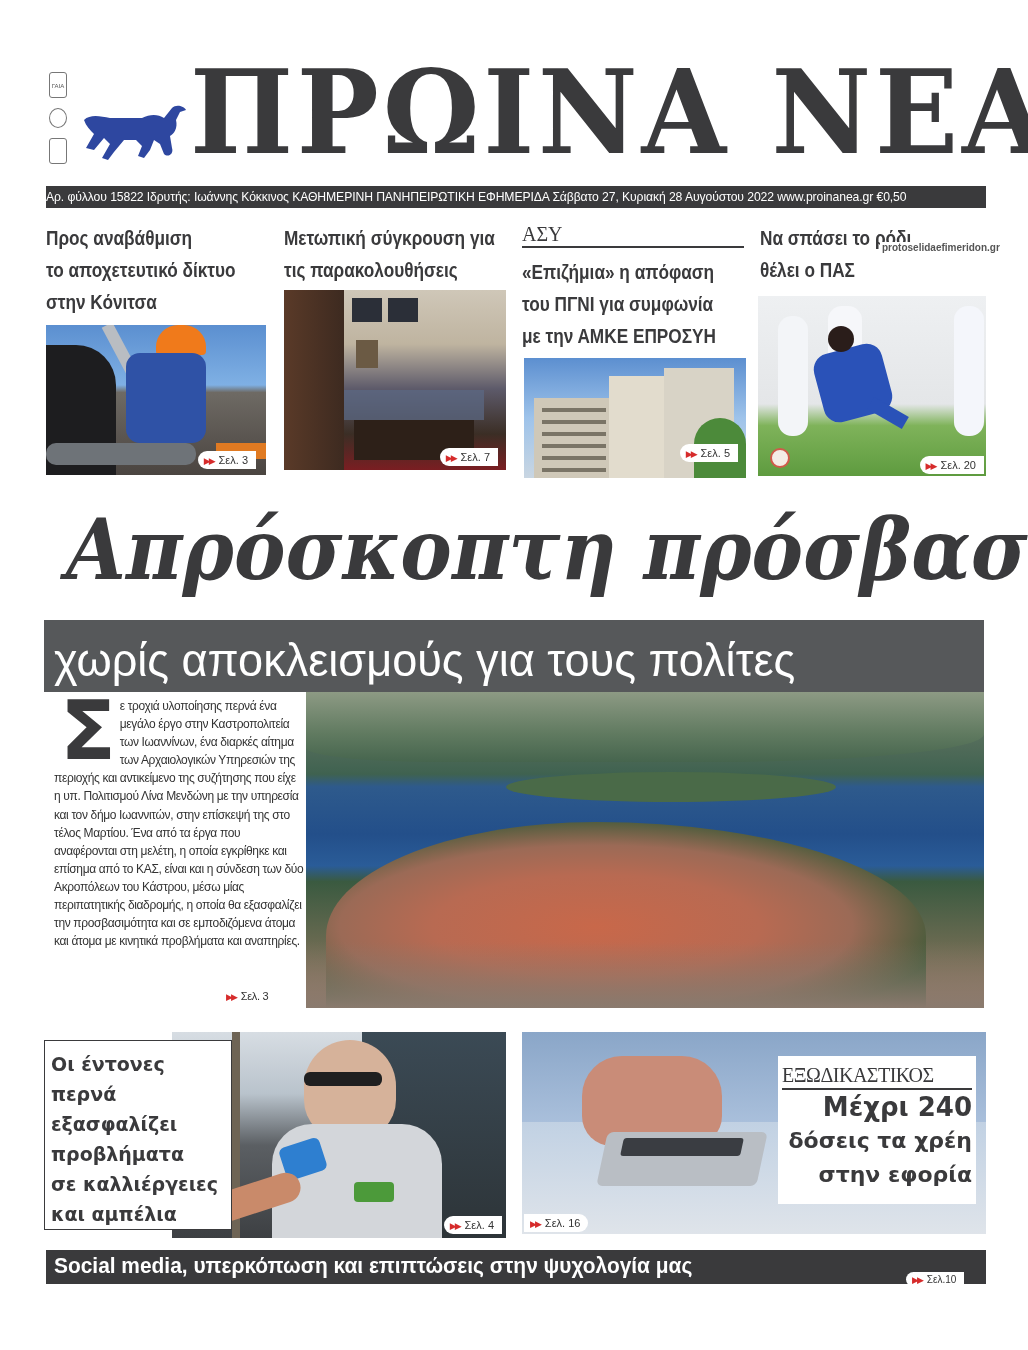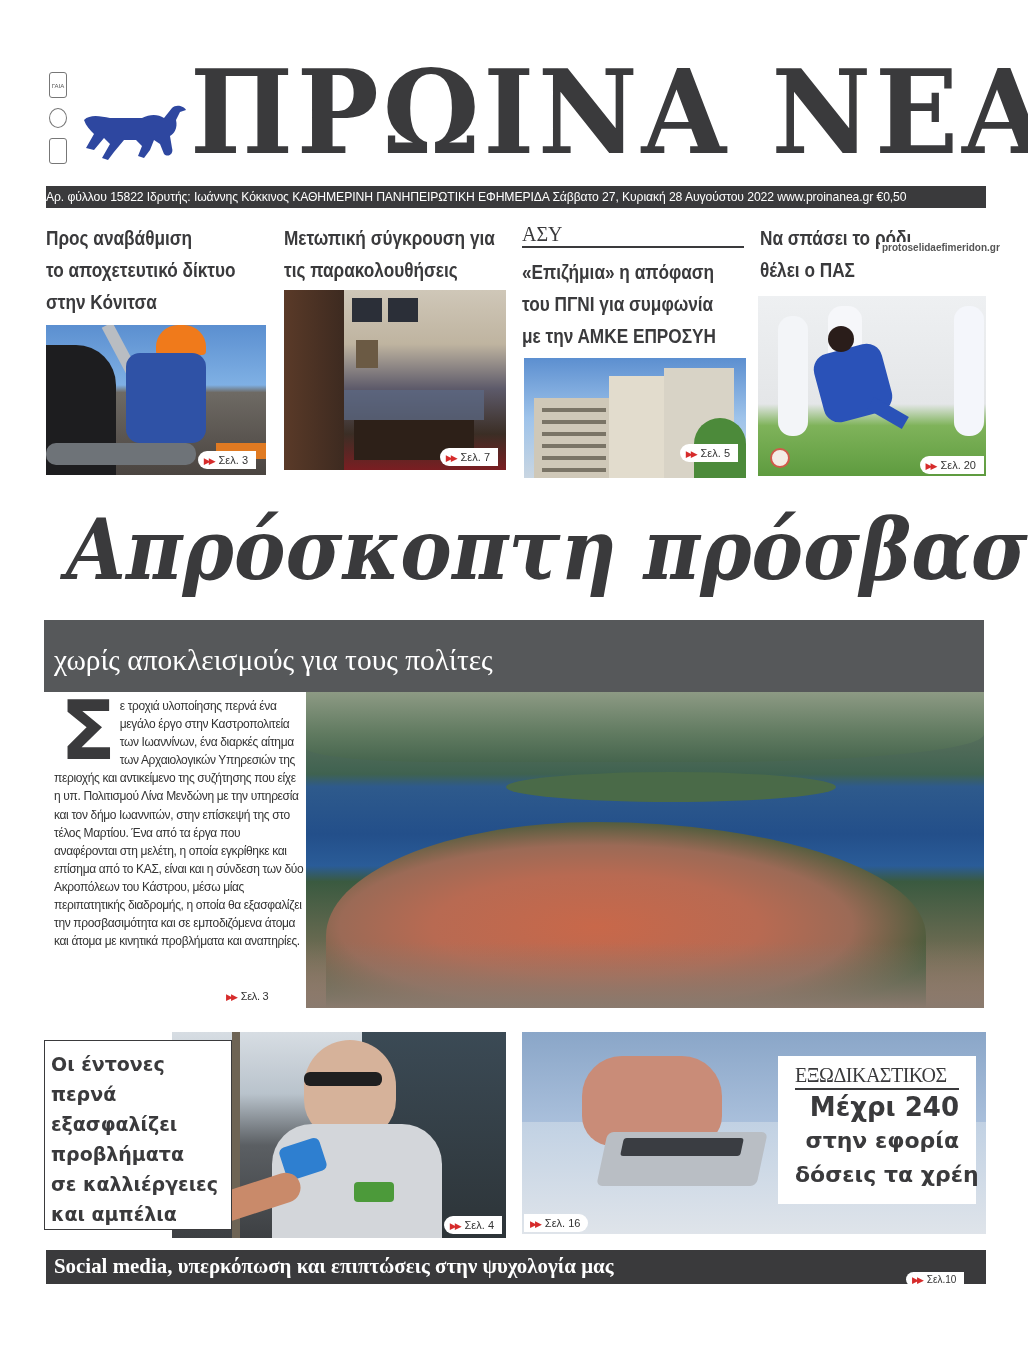--- a/index.html
+++ b/index.html
@@ -13,29 +13,29 @@
 .infobar{left:46px;top:186px;width:940px;height:22px;background:#3a3a3c;color:#fff;font-size:12.2px;line-height:22px;padding-left:0;white-space:nowrap;overflow:hidden;letter-spacing:-0.1px}
 
 .story-h{font-family:"Liberation Sans",sans-serif;font-weight:bold;font-size:21px;line-height:32px;color:#3a3a3c;transform:scaleX(0.82);transform-origin:left;white-space:nowrap}
 .kicker{font-family:"Liberation Serif",serif;font-size:20px;color:#3a3a3c;border-bottom:2px solid #3a3a3c;width:222px;line-height:24px}
 .photo{overflow:hidden}
 .page-tag{position:absolute;background:#fff;border-radius:10px 0 0 10px;font-size:11px;color:#333;height:18px;line-height:18px;padding:0 8px 0 6px;white-space:nowrap}
 .page-tag .arr{color:#d62b2b;font-size:9px;letter-spacing:-2px;margin-right:5px}
 .watermark{left:880px;top:242px;font-size:10px;font-weight:bold;color:#555;background:#fff;padding:0 2px}
 
 .main-h{left:66px;top:490px;width:920px;height:120px;font-family:"DejaVu Serif",serif;font-weight:bold;font-style:italic;font-size:84px;line-height:120px;color:#3a3a3c;white-space:nowrap;transform:scaleX(0.92);transform-origin:left}
-.sub-bar{left:44px;top:620px;width:940px;height:72px;background:#56585a;color:#fff;font-family:Liberation Serif, serif;font-size:30px;line-height:80px;white-space:nowrap;padding-left:10px}
+.sub-bar{left:44px;top:620px;width:940px;height:72px;background:#56585a;color:#fff;font-family:Liberation Sans, sans-serif;font-size:46px;line-height:80px;white-space:nowrap;padding-left:10px}
 .sub-bar span{display:inline-block;transform:scaleX(0.98);transform-origin:left}
 .article{left:54px;top:697px;width:250px;font-size:12px;line-height:18.1px;color:#333;letter-spacing:-0.35px}
 .dropcap{float:left;font-family:"DejaVu Sans",sans-serif;font-size:82px;line-height:68px;height:70px;margin:0 4px 0 6px;color:#3a3a3c;font-weight:bold}
 .article .more{position:absolute;left:172px;top:290px;font-size:11px;color:#333}
 .article .more .arr{color:#d62b2b;font-size:9px;letter-spacing:-2px;margin-right:5px}
 
 .box-text{background:#fff;border:1.5px solid #3a3a3c;font-family:"DejaVu Sans",sans-serif;font-weight:bold;font-size:19px;line-height:30px;color:#3a3a3c;padding:8px 6px}
-.bottom-bar{left:46px;top:1250px;width:940px;height:34px;background:#3a3a3c;color:#fff;font-family:Liberation Serif, serif;font-weight:bold;font-size:22px;line-height:32px;padding-left:8px;white-space:nowrap}
+.bottom-bar{left:46px;top:1250px;width:940px;height:34px;background:#3a3a3c;color:#fff;font-family:Liberation Sans, sans-serif;font-weight:bold;font-size:22px;line-height:32px;padding-left:8px;white-space:nowrap}
 .bottom-bar span{display:inline-block;transform:scaleX(0.95);transform-origin:left}
 </style>
 </head>
 <body>
 
 <div class="abs logos">
   <span>ΓΑΙΑ</span>
   <span style="border-radius:50%;height:20px"></span>
   <span></span>
 </div>
@@ -140,21 +140,21 @@
   <div>και αμπέλια</div>
 </div>
 
 <div class="abs photo" style="left:522px;top:1032px;width:464px;height:202px;background:linear-gradient(180deg,#a9bfd9 0%,#c4d3e4 50%,#dfe4ea 100%)">
   <div class="abs" style="left:0;top:0;width:464px;height:90px;background:linear-gradient(180deg,#8aa6c8,#a9bfdb)"></div>
   <div class="abs" style="left:60px;top:24px;width:140px;height:90px;background:#c98c78;border-radius:40px 40px 30px 30px"></div>
   <div class="abs" style="left:80px;top:100px;width:160px;height:54px;background:#b9bec4;border-radius:6px;transform:skewX(-12deg)"></div>
   <div class="abs" style="left:100px;top:106px;width:120px;height:18px;background:#3a3d42;border-radius:3px;transform:skewX(-12deg)"></div>
   <div class="page-tag" style="left:2px;bottom:2px;border-radius:0 10px 10px 0"><span class="arr">▶▶</span><span>Σελ. 16</span></div>
 </div>
-<div class="abs" style="left:778px;top:1056px;width:198px;height:148px;background:#fff;padding:6px 17px;text-align:right">
+<div class="abs" style="left:778px;top:1056px;width:198px;height:148px;background:#fff;padding:6px 4px;text-align:right">
   <div style="font-family:'Liberation Serif',serif;font-size:20px;line-height:26px;border-bottom:2px solid #3a3a3c;text-align:left;white-space:nowrap;letter-spacing:-0.5px">ΕΞΩΔΙΚΑΣΤΙΚΟΣ</div>
   <div style="font-family:'DejaVu Sans',sans-serif;font-weight:bold;font-size:26px;line-height:34px;white-space:nowrap">Μέχρι 240</div>
+  <div style="font-family:'DejaVu Sans',sans-serif;font-weight:bold;font-size:22px;line-height:34px;white-space:nowrap">δόσεις τα χρέη</div>
   <div style="font-family:'DejaVu Sans',sans-serif;font-weight:bold;font-size:22px;line-height:34px;white-space:nowrap">στην εφορία</div>
-  <div style="font-family:'DejaVu Sans',sans-serif;font-weight:bold;font-size:22px;line-height:34px;white-space:nowrap">δόσεις τα χρέη</div>
 </div>
 
 <div class="abs bottom-bar"><span>Social media, υπερκόπωση και επιπτώσεις στην ψυχολογία μας</span></div>
 <div class="abs page-tag" style="left:906px;top:1272px;font-size:10px;height:15px;line-height:15px"><span class="arr">▶▶</span><span>Σελ.10</span></div>
 
 </body></html>

